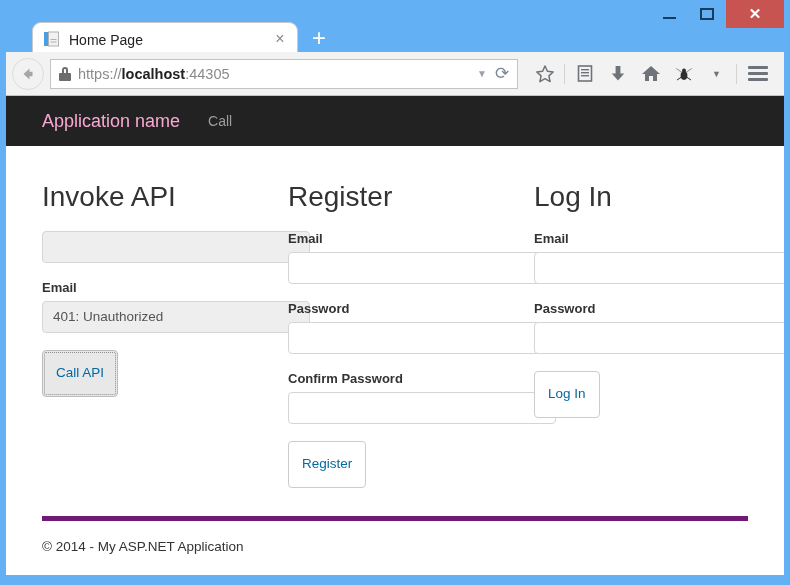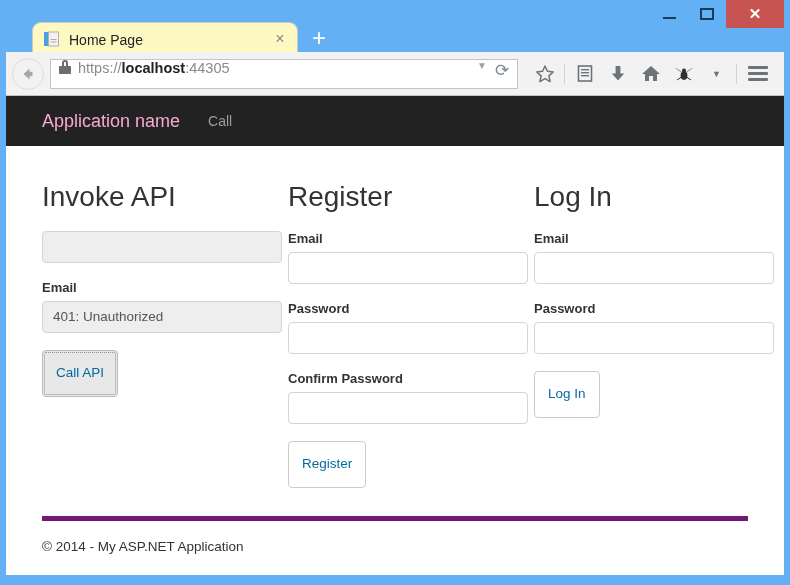--- a/index.html
+++ b/index.html
@@ -20,21 +20,21 @@
 
   
   .titlebar {
     position: relative;
     height: 46px;
   }
   .tab {
     position: absolute;
     left: 26px; top: 16px;
     width: 266px; height: 34px;
-    background: #fef9c3;
+    background: #ffffff;
     border-radius: 9px 9px 0 0;
     border: 1px solid #c9c9c9;
     border-bottom: none;
     display: flex;
     align-items: center;
     padding: 0 8px 0 10px;
   }
   .tab:before, .tab:after {
     content: "";
     position: absolute;
@@ -117,21 +117,21 @@
     display: flex; align-items: center; justify-content: center;
     flex: 0 0 auto;
     margin-right: 6px;
   }
   .urlbar {
     flex: 1 1 auto;
     height: 30px;
     background: #ffffff;
     border: 1px solid #c3c3c3;
     display: flex;
-    align-items: flex-start;
+    align-items: center;
     padding: 0 4px 0 8px;
     margin-right: 10px;
     min-width: 0;
   }
   .lock {
     width: 12px; height: 14px;
     position: relative;
     flex: 0 0 auto;
     margin-right: 7px;
   }
@@ -204,21 +204,21 @@
   }
   label.fld {
     display: block;
     font-size: 13px;
     font-weight: bold;
     color: #333333;
     margin-bottom: 6px;
   }
   .txt {
     display: block;
-    width: 240px;
+    width: 268px;
     height: 32px;
     border: 1px solid #d5d5d5;
     border-radius: 4px;
     background: #ffffff;
     font-size: 13.5px;
     color: #555555;
     padding: 0 10px;
     margin-bottom: 17px;
     font-family: "Liberation Sans", sans-serif;
     line-height: 30px;

